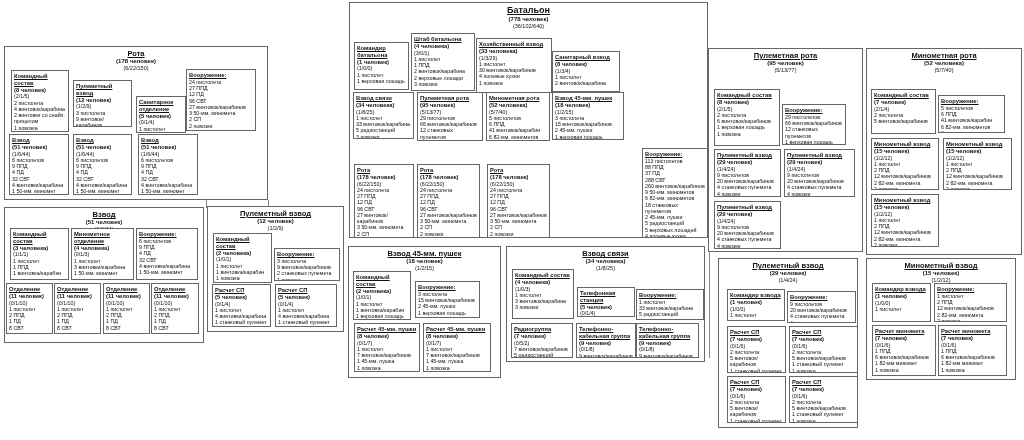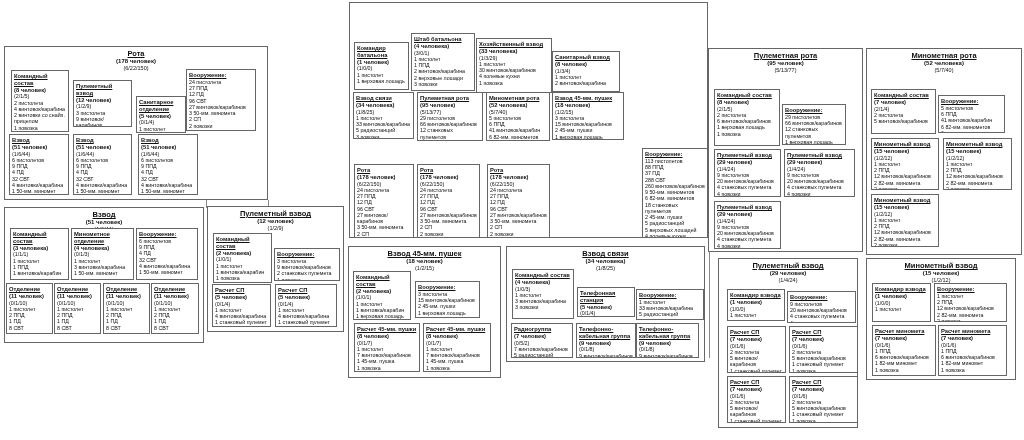--- a/index.html
+++ b/index.html
@@ -21,20 +21,25 @@
 </style>
 </head>
 <body>
 
 <div id="diagram" data-name="org-chart">
   <div class="connector" data-name="connector-line" style="left:668px;top:2px;width:1px;height:145px;"></div>
   <div class="connector" data-name="connector-line" style="left:206px;top:199px;width:1px;height:9px;"></div>
   <div class="connector" data-name="connector-line" style="left:268px;top:200px;width:1px;height:7px;"></div>
   <div class="connector" data-name="connector-line" style="left:709px;top:252px;width:1px;height:106px;"></div>
 <div class="section" data-name="section-battalion" style="left: 349px; top: 2px; width: 359px; height: 236px;">
+      <div class="sec-head" data-name="section-header">
+        <div class="sec-title" data-name="section-title">Батальон</div>
+        <div class="sec-strength" data-name="section-strength">(778 человек)</div>
+        <div class="sec-ratio" data-name="section-ratio">(36/102/640)</div>
+      </div>
       <div class="box" data-name="org-box" style="left: 4px; top: 39px; width: 55px; height: 48px;">
         <div class="box-title" data-name="box-title">Командир батальона</div>
         <div class="box-strength" data-name="box-strength">(1 человек)</div>
         <div class="box-ratio" data-name="box-ratio">(1/0/0)</div>
         <div class="box-item" data-name="box-item">1 пистолет</div>
         <div class="box-item" data-name="box-item">1 верховая лошадь</div>
       </div>
       <div class="box" data-name="org-box" style="left: 61px; top: 30px; width: 64px; height: 58px;">
         <div class="box-title" data-name="box-title">Штаб батальона</div>
         <div class="box-strength" data-name="box-strength">(4 человека)</div>

